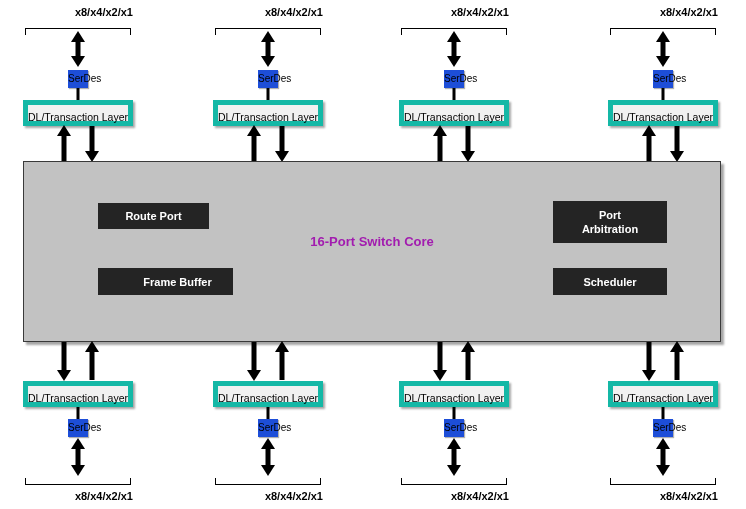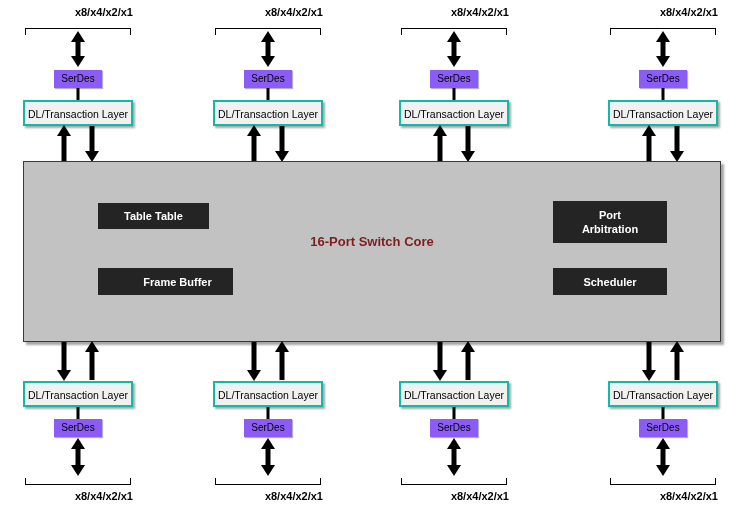--- a/index.html
+++ b/index.html
@@ -21,21 +21,21 @@
     border: 1px solid #3a3a3a;
     box-shadow: 3px 3px 2px rgba(0,0,0,0.35);
     box-sizing: border-box;
   }
   #core .core-title {
     position: absolute;
     left: 0; right: 0; top: 72px;
     text-align: center;
     font-size: 13px;
     font-weight: bold;
-    color: #7f1d1d;
+    color: #a21caf;
   }
   .cblock {
     position: absolute;
     background: #242424;
     color: #ffffff;
     font-size: 11px;
     font-weight: bold;
     text-align: center;
     display: flex;
     align-items: center;
@@ -72,42 +72,42 @@
   }
   .bracket.b {
     bottom: 17px;
     border-bottom: 1px solid #000;
     border-left: 1px solid #000;
     border-right: 1px solid #000;
   }
 
   .serdes {
     position: absolute; left: 50%; transform: translateX(-50%);
-    width: 48px; height: 18px; line-height: 18px;
+    width: 20px; height: 18px; line-height: 18px;
     text-align: center;
     font-size: 10px; color: #000;
-    background: #8b5cf6;
+    background: #1d4ed8;
     box-shadow: 1px 1px 1px rgba(0,0,0,0.3);
   }
   .top .serdes    { top: 64px; }
   .bottom .serdes { top: 77px; }
 
   .conn {
     position: absolute; left: 50%; transform: translateX(-50%);
     width: 3px; height: 12px; background: #000;
   }
   .top .conn    { top: 82px; }
   .bottom .conn { top: 65px; }
 
   .dlbox {
     position: absolute; left: 0; right: 0; height: 26px;
     line-height: 24px; text-align: center;
     font-size: 10.5px; color: #000;
     background: #f1f1f1;
-    border: 2px solid #14b8a6;
+    border: 5px solid #14b8a6;
     box-shadow: 2px 2px 2px rgba(0,0,0,0.35);
     box-sizing: border-box;
     white-space: nowrap;
   }
   .top .dlbox    { top: 94px; }
   .bottom .dlbox { top: 39px; }
 
   
   .arr { position: relative; width: 14px; }
   .arr i {
@@ -229,21 +229,21 @@
           <i></i>
         </div>
       <div class="arr down">
           <i></i>
         </div>
     </div>
   </div>
 
   <div id="core">
     <div class="core-title">16-Port Switch Core</div>
-    <div class="cblock" id="blk-route">Table Table</div>
+    <div class="cblock" id="blk-route">Route Port</div>
     <div class="cblock" id="blk-frame">Frame Buffer</div>
     <div class="cblock" id="blk-arb">Port
 Arbitration</div>
     <div class="cblock" id="blk-sched">Scheduler</div>
   </div>
 
   <div class="pstack bottom c1">
     <div class="arrpair">
       <div class="arr down">
           <i></i>

